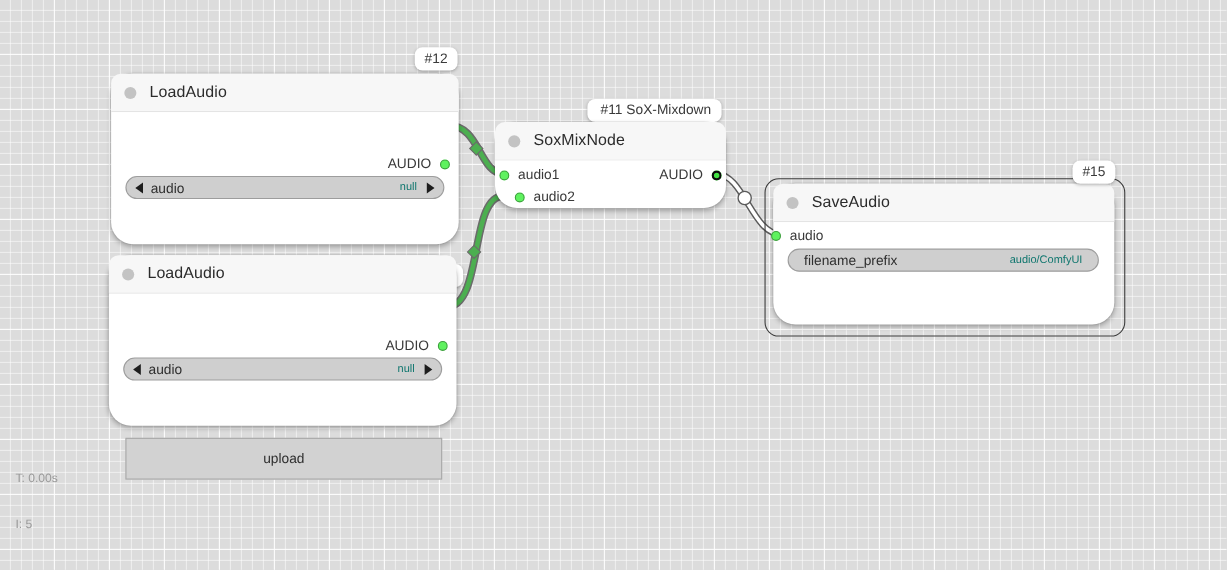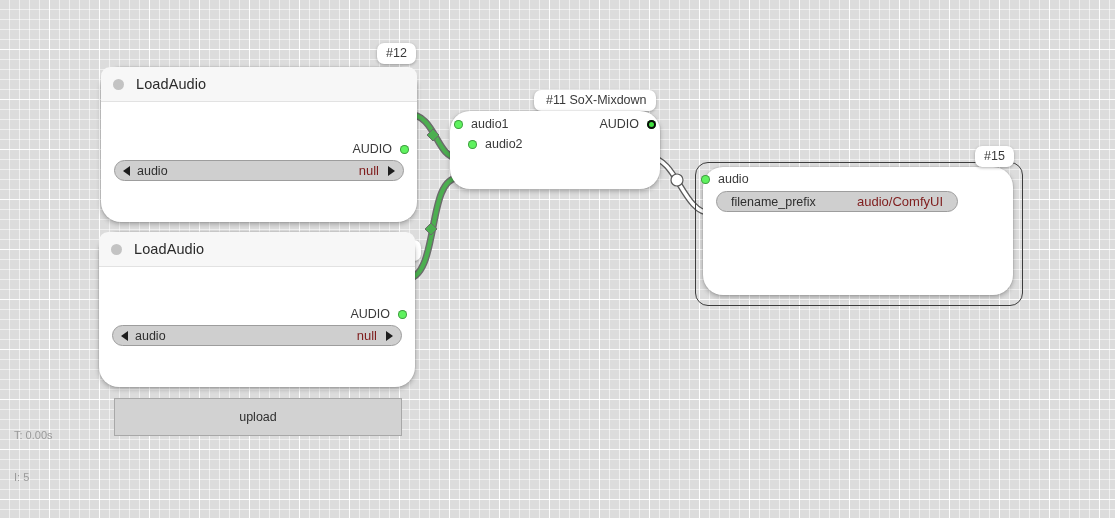--- a/index.html
+++ b/index.html
@@ -65,21 +65,21 @@
     background:#cfcfcf;
     border:1px solid #9d9d9d;
     display:flex;align-items:center;
     padding:0 8px;
     box-sizing:border-box;
   }
   .arrow{width:0;height:0;flex:0 0 auto;}
   .arrow-l{border-top:5px solid transparent;border-bottom:5px solid transparent;border-right:7px solid #1d1d1d;}
   .arrow-r{border-top:5px solid transparent;border-bottom:5px solid transparent;border-left:7px solid #1d1d1d;}
   .w-name{font-size:12.5px;color:#2f2f2f;margin-left:7px;}
-  .w-val{font-size:13px;color:#7f1d1d;margin-left:auto;}
+  .w-val{font-size:10px;color:#0f766e;margin-left:auto;}
   .widget-combo .w-val{margin-right:9px;}
 
   .widget-text{
     position:absolute;
     height:21px;border-radius:11px;
     background:#cfcfcf;border:1px solid #9d9d9d;
     display:flex;align-items:center;justify-content:space-between;
     padding:0 14px;box-sizing:border-box;
   }
   .widget-text .w-name{margin-left:0;}
@@ -183,20 +183,24 @@
         <span class="w-val">null</span>
         <span class="arrow arrow-r"></span>
       </div>
       <div class="btn-upload" style="left:15px;top:131px;width:288px;">upload</div>
     </div>
   </div>
 
   <div class="badge" style="left:534px;top:90px;padding-left:12px;">#11 SoX-Mixdown</div>
 
   <div class="node" style="left:450px;top:111px;width:210px;height:78px;z-index:3;">
+    <div class="node-head">
+      <span class="dot-collapse"></span>
+      <span class="node-title">SoxMixNode</span>
+    </div>
     <div class="node-body" style="height:43px;">
       <div class="slot slot-in" style="top:3px;left:4px;">
         <span class="slot-dot"></span>
         <span class="slot-label">audio1</span>
       </div>
       <div class="slot slot-in" style="top:23px;left:18px;">
         <span class="slot-dot"></span>
         <span class="slot-label">audio2</span>
       </div>
       <div class="slot slot-out" style="top:3px;right:4px;">
@@ -204,26 +208,30 @@
         <span class="slot-dot hollow"></span>
       </div>
     </div>
   </div>
 
   <div class="badge" style="left:975px;top:146px;z-index:5;">#15</div>
 
   <div class="sel-ring" style="left:695px;top:162px;width:326px;height:142px;z-index:3;"></div>
 
   <div class="node" style="left:703px;top:167px;width:310px;height:128px;z-index:4;">
+    <div class="node-head">
+      <span class="dot-collapse"></span>
+      <span class="node-title">SaveAudio</span>
+    </div>
     <div class="node-body" style="height:93px;">
       <div class="slot slot-in" style="top:2px;left:-2px;">
         <span class="slot-dot"></span>
         <span class="slot-label">audio</span>
       </div>
-      <div class="widget-text" style="left:13px;top:24px;width:242px;">
+      <div class="widget-text" style="left:13px;top:24px;width:283px;">
         <span class="w-name">filename_prefix</span>
         <span class="w-val">audio/ComfyUI</span>
       </div>
     </div>
   </div>
 
   <div id="status">
     <div>T: 0.00s</div>
     <div>I: 5</div>
   </div>

